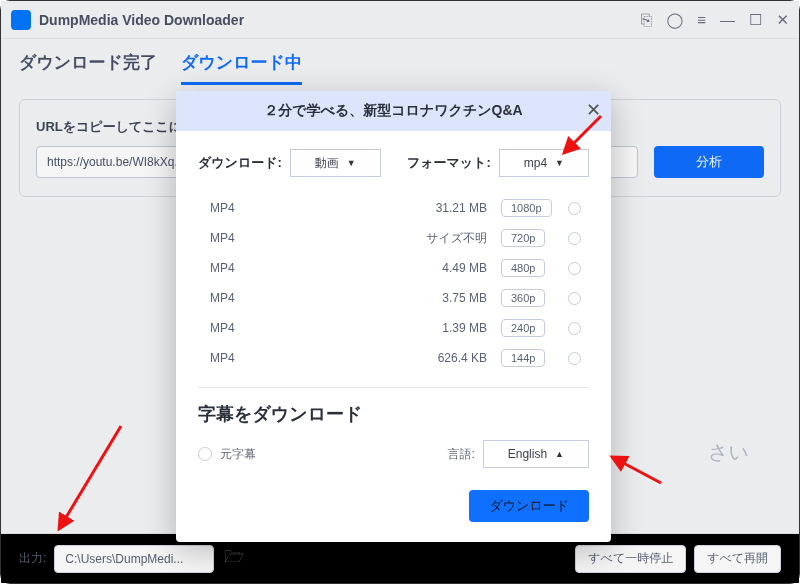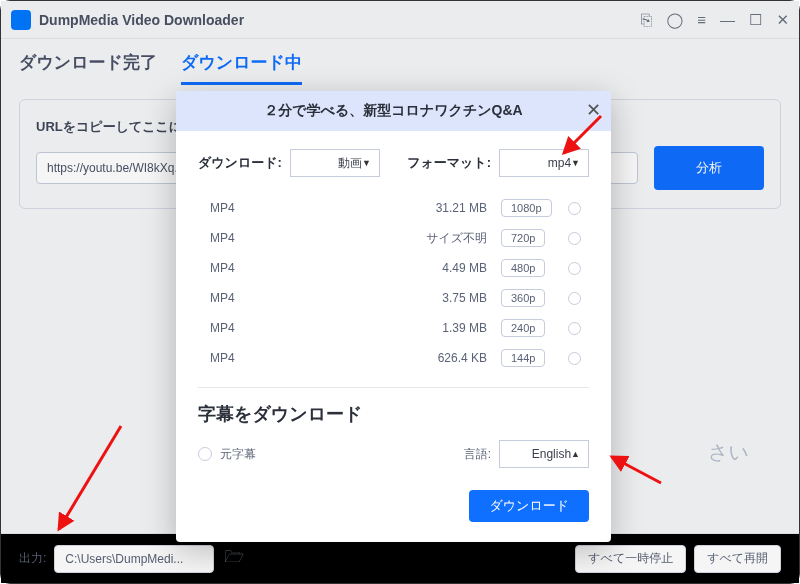--- a/index.html
+++ b/index.html
@@ -12,56 +12,56 @@
 .tb-icons { margin-left: auto; display: flex; gap: 14px; color: #6b7280; }
 .tb-icons span { cursor: pointer; font-size: 15px; }
 .content { padding: 12px 18px; flex: 1; position: relative; }
 .tabs { display: flex; gap: 24px; margin-bottom: 14px; }
 .tab { font-size: 17px; font-weight: 600; color: #4a5268; padding-bottom: 8px; cursor: pointer; }
 .tab.active { color: #0f6fff; border-bottom: 3px solid #0f6fff; }
 .urlbox { border: 1px solid #d7dbe5; border-radius: 6px; padding: 18px 16px; background: #f5f6f8; }
 .urlbox-label { font-size: 13px; font-weight: 600; color: #3f4759; margin-bottom: 10px; }
 .urlrow { display: flex; gap: 16px; align-items: center; }
 .urlinput { flex: 1; height: 32px; border: 1px solid #c6ccdb; border-radius: 4px; padding: 0 10px; font-size: 12px; color: #4a5268; background: #fff; }
-.analyze { width: 110px; height: 44px; background: #0f6fff; color: #fff; border: none; border-radius: 4px; font-size: 13px; cursor: pointer; }
+.analyze { width: 110px; height: 32px; background: #0f6fff; color: #fff; border: none; border-radius: 4px; font-size: 13px; cursor: pointer; }
 .bgtext { position: absolute; right: 50px; top: 400px; font-size: 20px; color: #b6bdcc; font-weight: 500; font-family: Liberation Mono, monospace; }
 .footer { height: 50px; border-top: 1px solid #e5e7ec; display: flex; align-items: center; padding: 0 18px; background: #000000; }
 .footer-label { font-size: 12px; color: #5a6276; margin-right: 8px; }
 .pathpill { background: #fff; border: 1px solid #d7dbe5; border-radius: 4px; height: 28px; padding: 0 10px; font-size: 12px; color: #5a6276; display: flex; align-items: center; min-width: 160px; }
 .foldericon { margin-left: 10px; color: #6b7380; cursor: pointer; }
 .footer-spacer { flex: 1; }
 .footbtn { height: 28px; padding: 0 12px; background: #fff; border: 1px solid #d7dbe5; border-radius: 4px; font-size: 12px; color: #5a6276; margin-left: 8px; cursor: pointer; }
 .overlay { position: absolute; inset: 0; background: rgba(0,0,0,0.04); display: flex; justify-content: center; align-items: flex-start; }
 .modal { position: absolute; top: 90px; left: 175px; width: 435px; background: #fff; border-radius: 4px; box-shadow: 0 8px 32px rgba(0,0,0,0.25); }
 .modal-hdr { height: 40px; background: #dce5fb; border-radius: 4px 4px 0 0; display: flex; align-items: center; justify-content: center; position: relative; }
 .modal-title { font-size: 14px; font-weight: 600; color: #2a2f3a; }
 .closex { position: absolute; right: 10px; top: 8px; font-size: 18px; color: #555; cursor: pointer; }
 .modal-body { padding: 18px 22px 20px; }
 .selrow { display: flex; align-items: center; margin-bottom: 16px; gap: 8px; }
 .sel-label { font-size: 13px; font-weight: 600; color: #2a2f3a; }
-.selbox { height: 28px; min-width: 90px; border: 1px solid #c6ccdb; background: #fff; padding: 0 8px; display: flex; align-items: center; justify-content: flex-end; font-size: 12px; color: #3a3f4d; cursor: pointer; }
+.selbox { height: 28px; min-width: 90px; border: 1px solid #c6ccdb; background: #fff; padding: 0 24px; display: flex; align-items: center; justify-content: space-between; font-size: 12px; color: #3a3f4d; cursor: pointer; gap: 8px; }
 .selbox .tri { font-size: 9px; color: #333; }
 .selrow .gap { flex: 1; }
 .datarows { margin: 0 4px 14px; }
 .drow { display: flex; align-items: center; height: 30px; font-size: 12px; color: #5a6276; }
 .dc-fmt { width: 70px; padding-left: 8px; }
 .dc-size { flex: 1; text-align: right; padding-right: 14px; }
 .dc-res { width: 62px; }
 .respill { display: inline-block; border: 1px solid #c6ccdb; border-radius: 4px; padding: 2px 9px; font-size: 11px; color: #5a6276; background: #fff; }
 .dc-radio { width: 22px; display: flex; justify-content: center; }
 .radio { width: 13px; height: 13px; border: 1.5px solid #c6ccdb; border-radius: 50%; cursor: pointer; }
 .divider { height: 1px; background: #e5e7ec; margin: 4px 0 14px; }
 .subhdr { font-size: 18px; font-weight: 600; color: #2a2f3a; margin-bottom: 14px; }
 .subrow { display: flex; align-items: center; }
 .chk { width: 14px; height: 14px; border: 1.5px solid #c6ccdb; border-radius: 50%; margin-right: 8px; cursor: pointer; }
 .subrow-label { font-size: 12px; color: #5a6276; }
 .subrow .gap { flex: 1; }
 .lang-label { font-size: 12px; color: #5a6276; margin-right: 8px; }
 .modal-ftr { display: flex; justify-content: flex-end; margin-top: 22px; }
-.dlbtn { height: 32px; padding: 0 20px; background: #0f6fff; color: #ffffff; border: none; border-radius: 4px; font-size: 13px; cursor: pointer; }
+.dlbtn { height: 32px; padding: 0 20px; background: #0f6fff; color: #0f172a; border: none; border-radius: 4px; font-size: 13px; cursor: pointer; }
 .arrow { position: absolute; pointer-events: none; }
 </style>
 </head>
 <body>
 
 <div class="window">
   <div class="titlebar">
     <div class="logo">
       <svg viewBox="0 0 24 24">
           <path d="M12 3v12m0 0l-4-4m4 4l4-4M5 20h14"></path>

